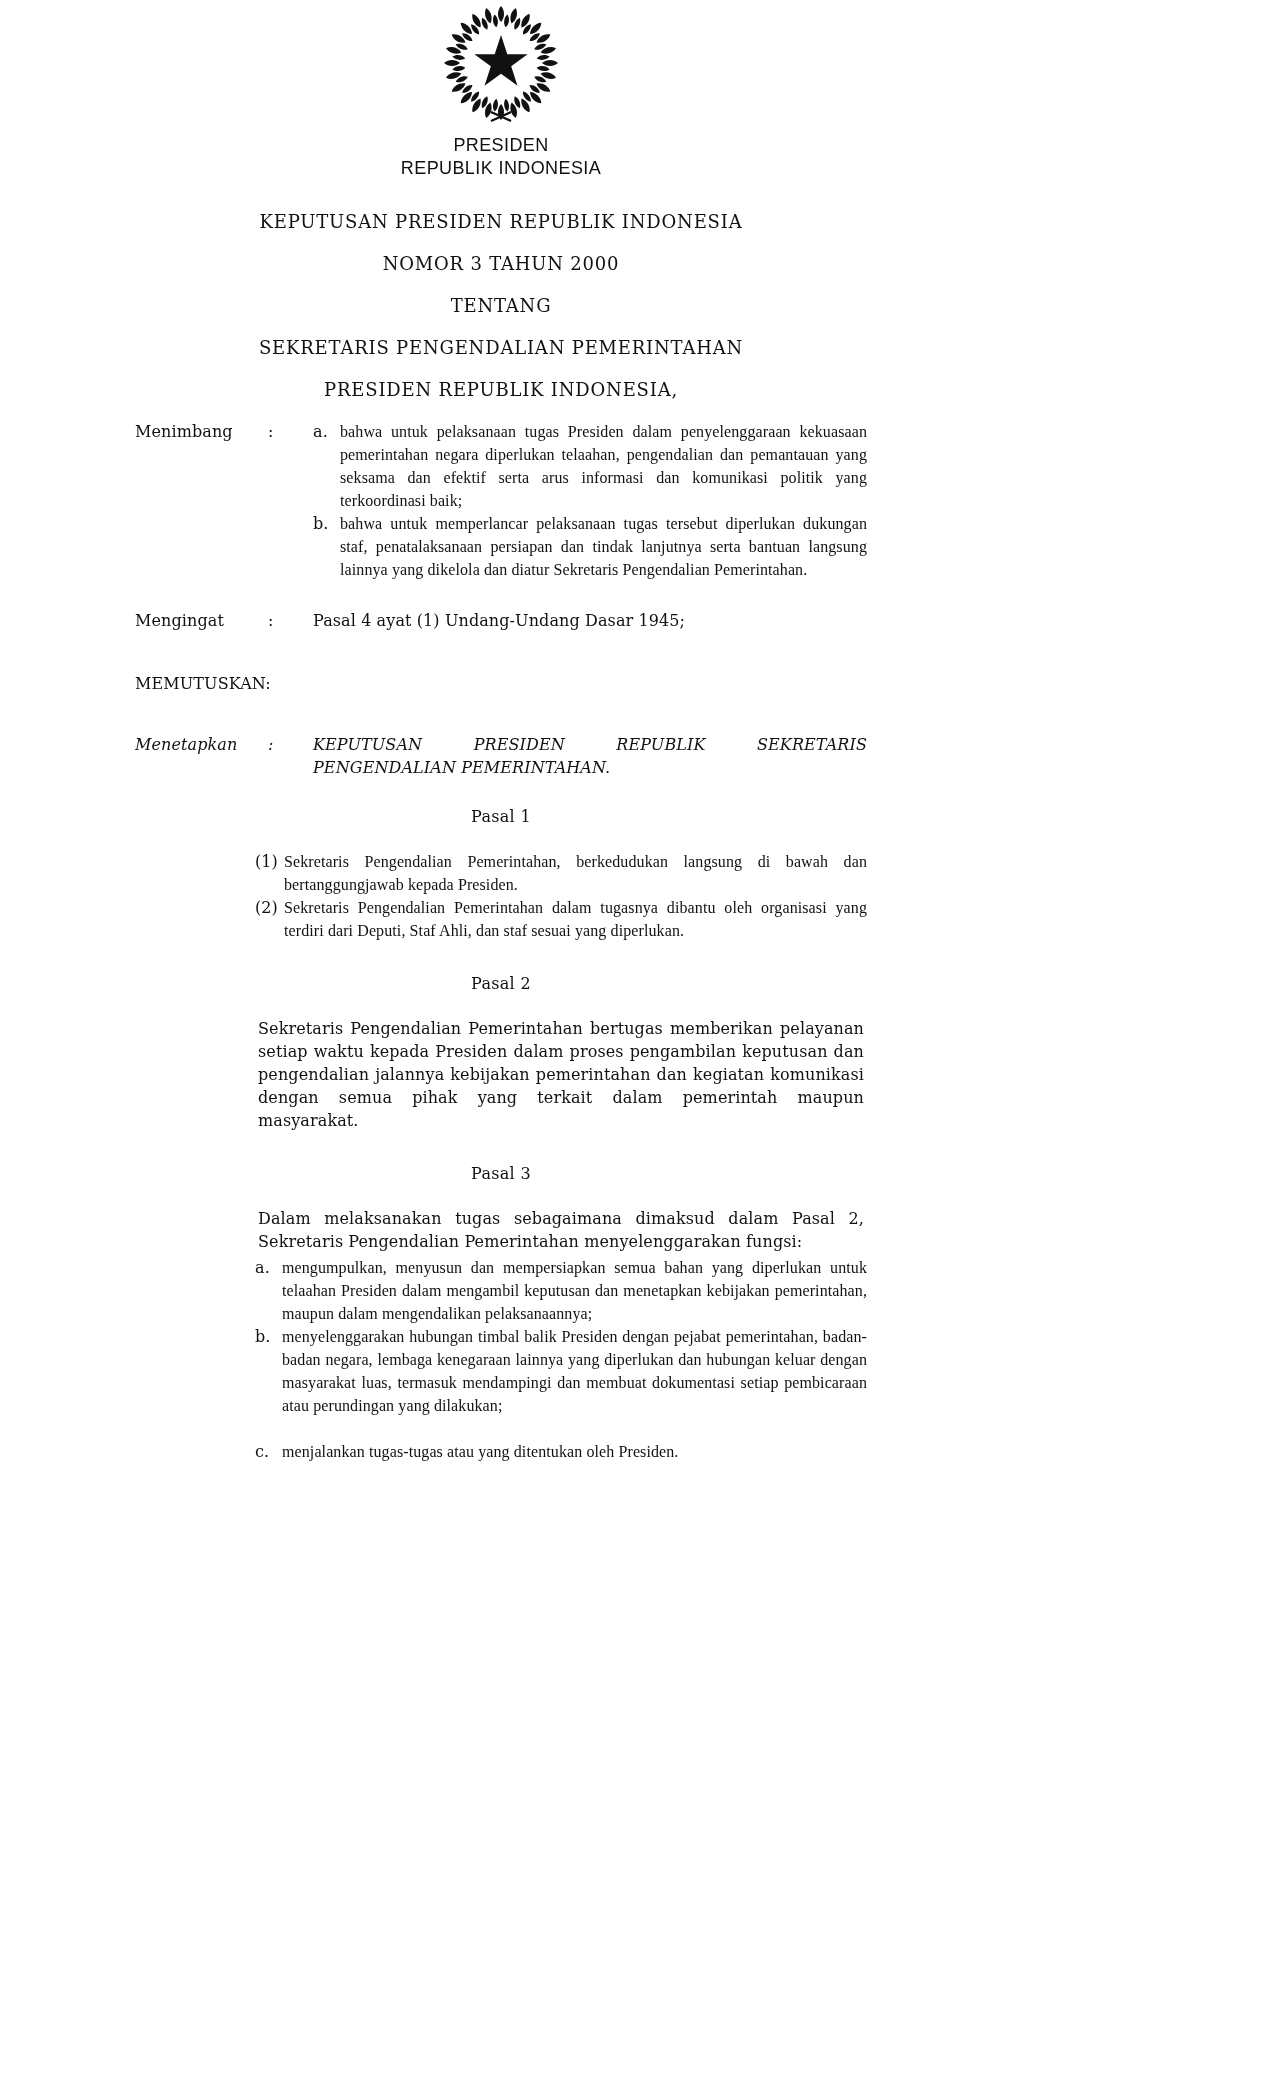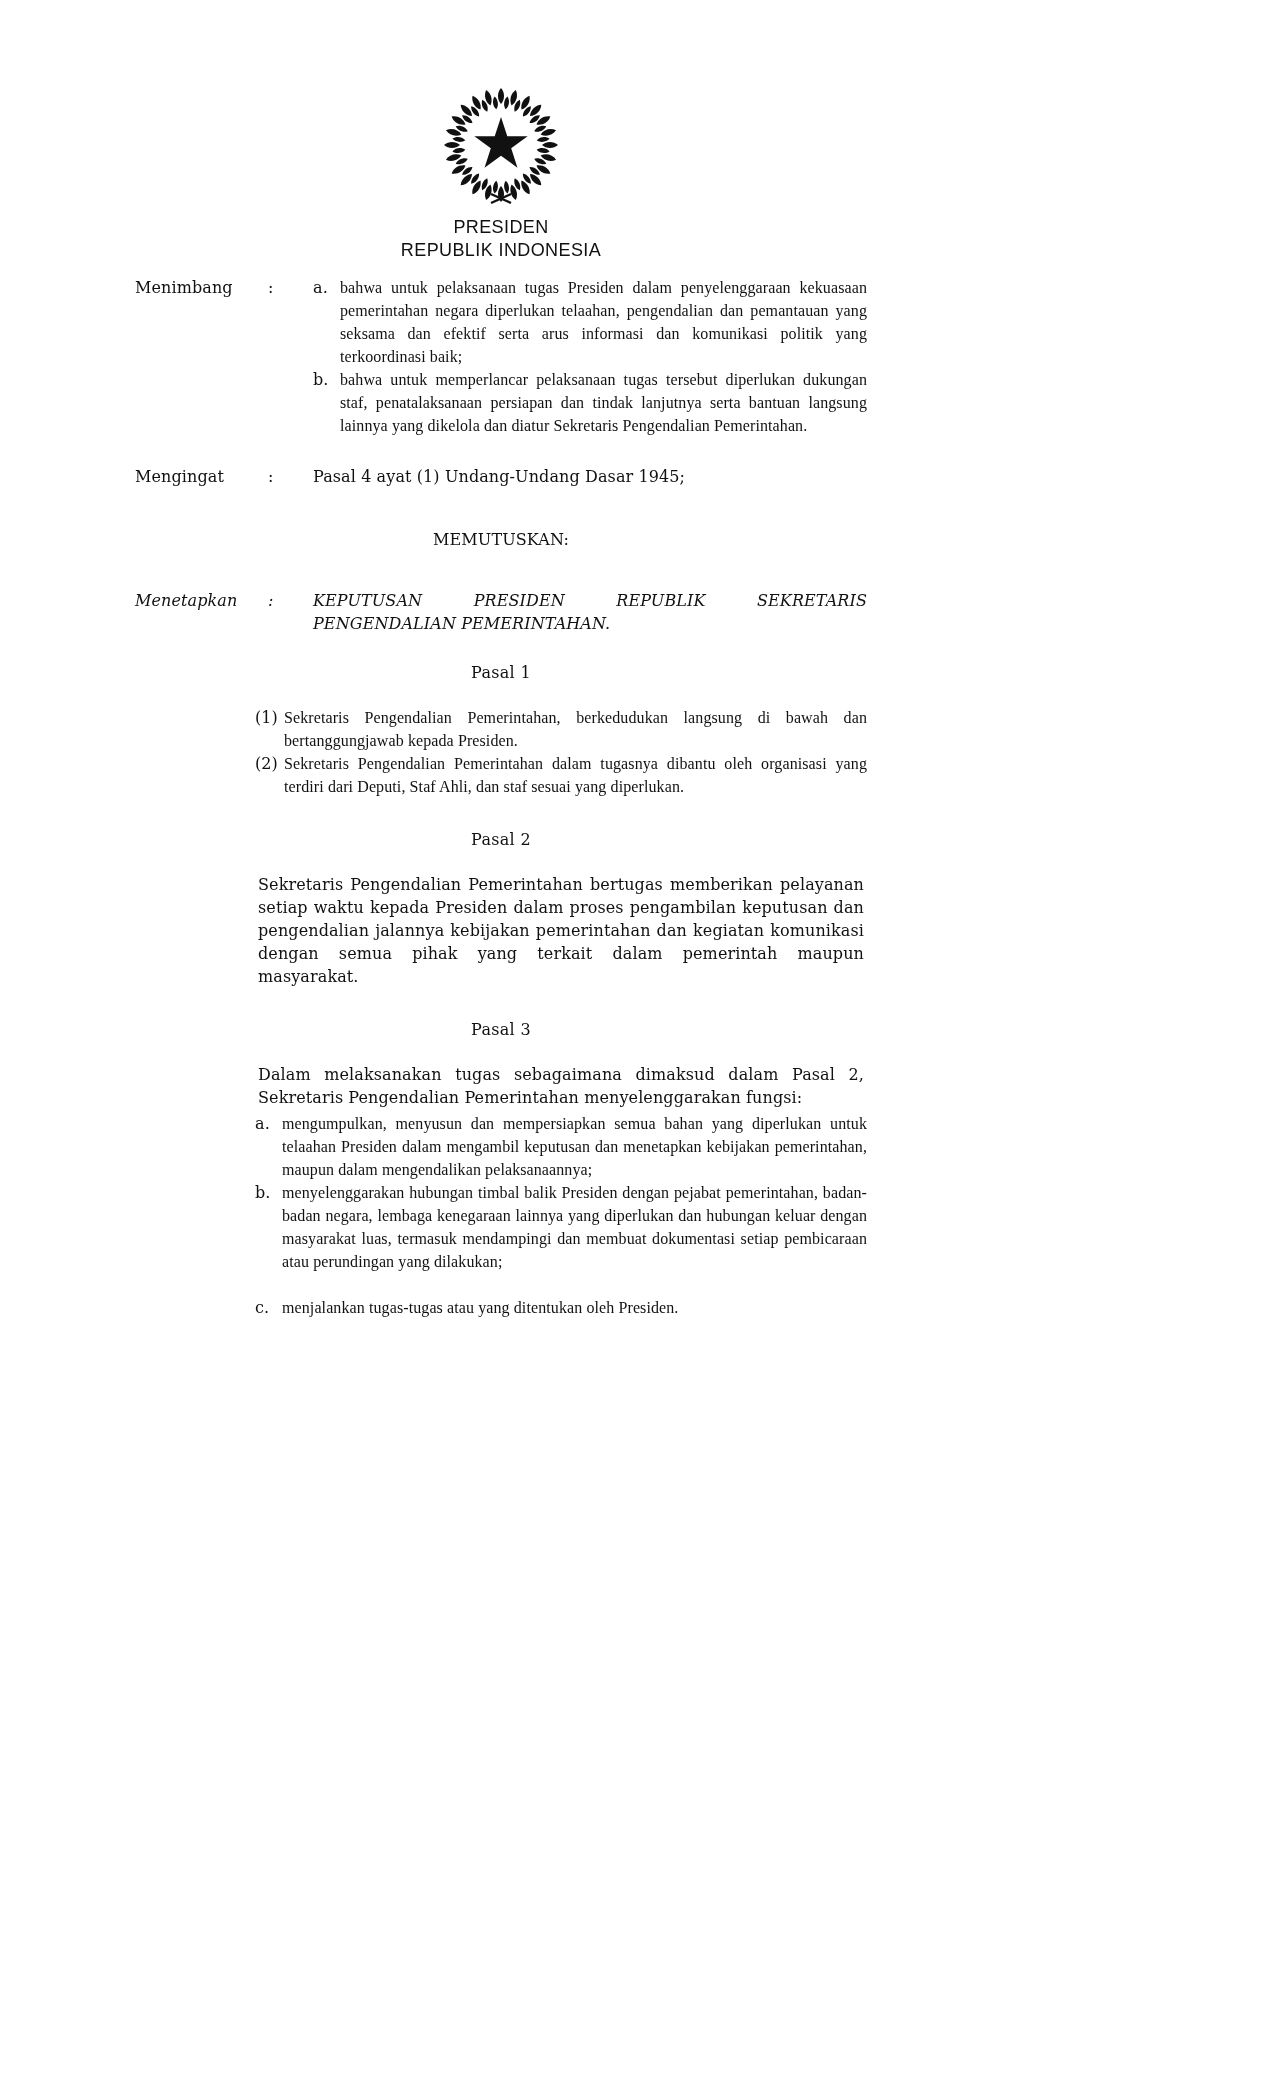--- a/index.html
+++ b/index.html
@@ -7,21 +7,20 @@
     position: relative;
     width: 1275px;
     height: 2100px;
     background: #ffffff;
     color: #111111;
     font-family: "DejaVu Serif", "Liberation Serif", serif;
     font-size: 16px;
     line-height: 23px;
     letter-spacing: 0.1px;
     box-sizing: border-box;
-    padding-top: 82px;
     overflow: hidden;
   }
   .content { width: 732px; margin-left: 135px; }
 
   .seal { display: block; margin: 0 auto 8px auto; }
 
   .letterhead {
     text-align: center;
     font-family: "Liberation Sans", "DejaVu Sans", sans-serif;
     font-size: 18px;
@@ -39,21 +38,21 @@
   .menimbang-row { margin-top: 14px; }
   .mengingat-row { margin-top: 28px; }
   .menetapkan-row { margin-top: 0; font-style: italic; }
 
   .jtext { text-align: justify; }
   .hang { display: flex; align-items: flex-start; }
   .marker { flex: 0 0 27px; }
   .marker.paren { flex: 0 0 29px; }
   .hang .jtext { flex: 1 1 auto; font-family: Liberation Serif, serif; }
 
-  .memutuskan { text-align: center; margin: 40px 0 38px 0; }
+  .memutuskan { text-align: left; margin: 40px 0 38px 0; }
 
   .article-heading {
     text-align: center;
     font-size: 16px;
     font-weight: normal;
     letter-spacing: 0.3px;
     margin: 30px 0 22px 0;
   }
   .article-heading.first { margin-top: 26px; }
   .article-body { margin-left: 120px; }
@@ -126,20 +125,27 @@
         </g>
         <polygon fill="#111111" points="0,-28 6.29,-8.66 26.63,-8.65 10.18,3.31 16.46,22.65 0,10.7 -16.46,22.65 -10.18,3.31 -26.63,-8.65 -6.29,-8.66"></polygon>
         <path d="M-10,49 L10,58 M10,49 L-10,58" stroke="#111111" stroke-width="2.4" fill="none"></path>
       </svg>
       <div class="letterhead">
         <div>PRESIDEN</div>
         <div>REPUBLIK INDONESIA</div>
       </div>
     </header>
 
+    <section class="title-block">
+      <p class="title-line">KEPUTUSAN PRESIDEN REPUBLIK INDONESIA</p>
+      <p class="title-line">NOMOR 3 TAHUN 2000</p>
+      <p class="title-line">TENTANG</p>
+      <p class="title-line">SEKRETARIS PENGENDALIAN PEMERINTAHAN</p>
+      <p class="title-line">PRESIDEN REPUBLIK INDONESIA,</p>
+    </section>
 
     <section class="row menimbang-row">
       <div class="row-label">Menimbang</div>
       <div class="row-colon">:</div>
       <div class="row-body">
         <div class="hang">
           <span class="marker">a.</span>
           <div class="jtext">bahwa untuk pelaksanaan tugas Presiden dalam penyelenggaraan kekuasaan pemerintahan negara diperlukan telaahan, pengendalian dan pemantauan yang seksama dan efektif serta arus informasi dan komunikasi politik yang terkoordinasi baik;</div>
         </div>
         <div class="hang">

